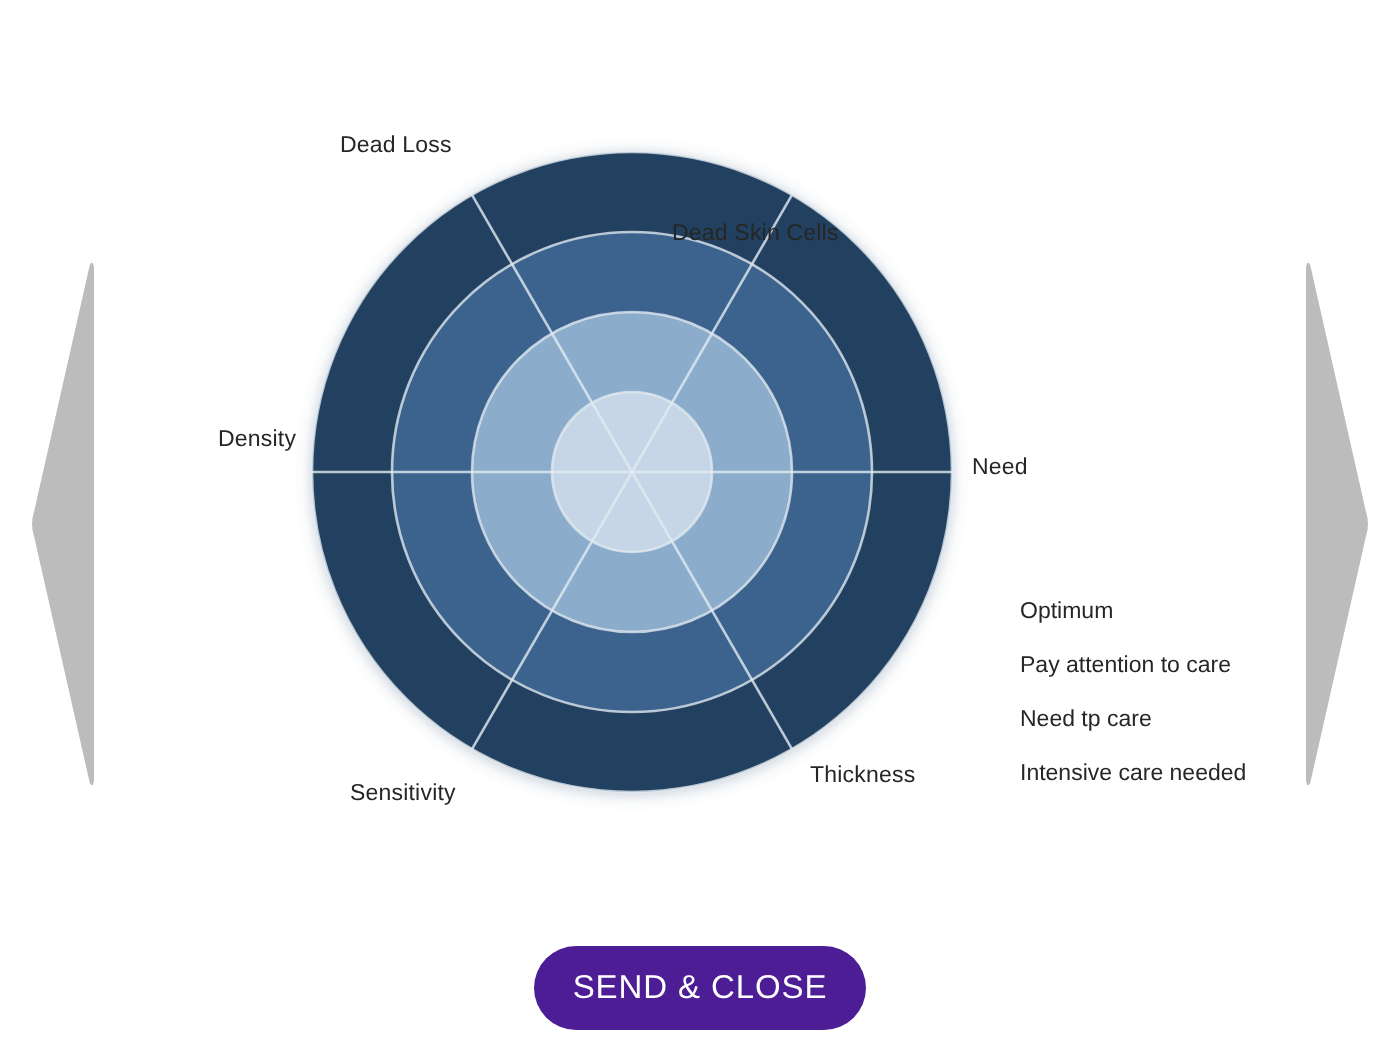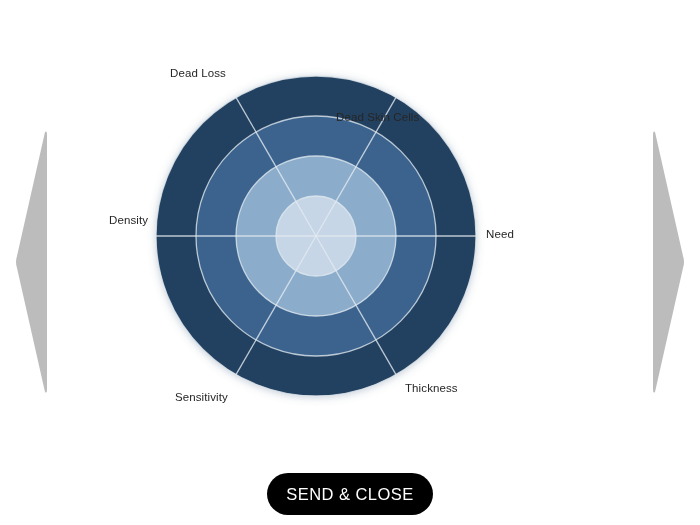--- a/index.html
+++ b/index.html
@@ -71,21 +71,21 @@
 
   
   #send-close-button {
     position: absolute;
     left: 267px;
     top: 473px;
     width: 166px;
     height: 42px;
     border: none;
     border-radius: 21px;
-    background: #000000;
+    background: #4c1d95;
     color: #ffffff;
     font-family: "Liberation Sans", sans-serif;
     font-size: 16.5px;
     letter-spacing: .45px;
     cursor: pointer;
     padding: 0;
   }
 </style>
 </head>
 <body>
@@ -140,16 +140,22 @@
 
     <span class="axis-label" style="left:265px; top:324px;text-align:right;">Thickness</span>
 
     <span class="axis-label" style="left:35px; top:333px;">Sensitivity</span>
 
     <span class="axis-label" style="left:-31px; top:156px;">Density</span>
 
     <span class="axis-label" style="left:30px; top:9px;">Dead Loss</span>
   </div>
 
+  <div id="legend">
+    <div class="legend-row">Optimum</div>
+    <div class="legend-row">Pay attention to care</div>
+    <div class="legend-row">Need tp care</div>
+    <div class="legend-row">Intensive care needed</div>
+  </div>
 
   <button id="send-close-button">SEND &amp; CLOSE</button>
 
 </div>
 
 </body></html>

